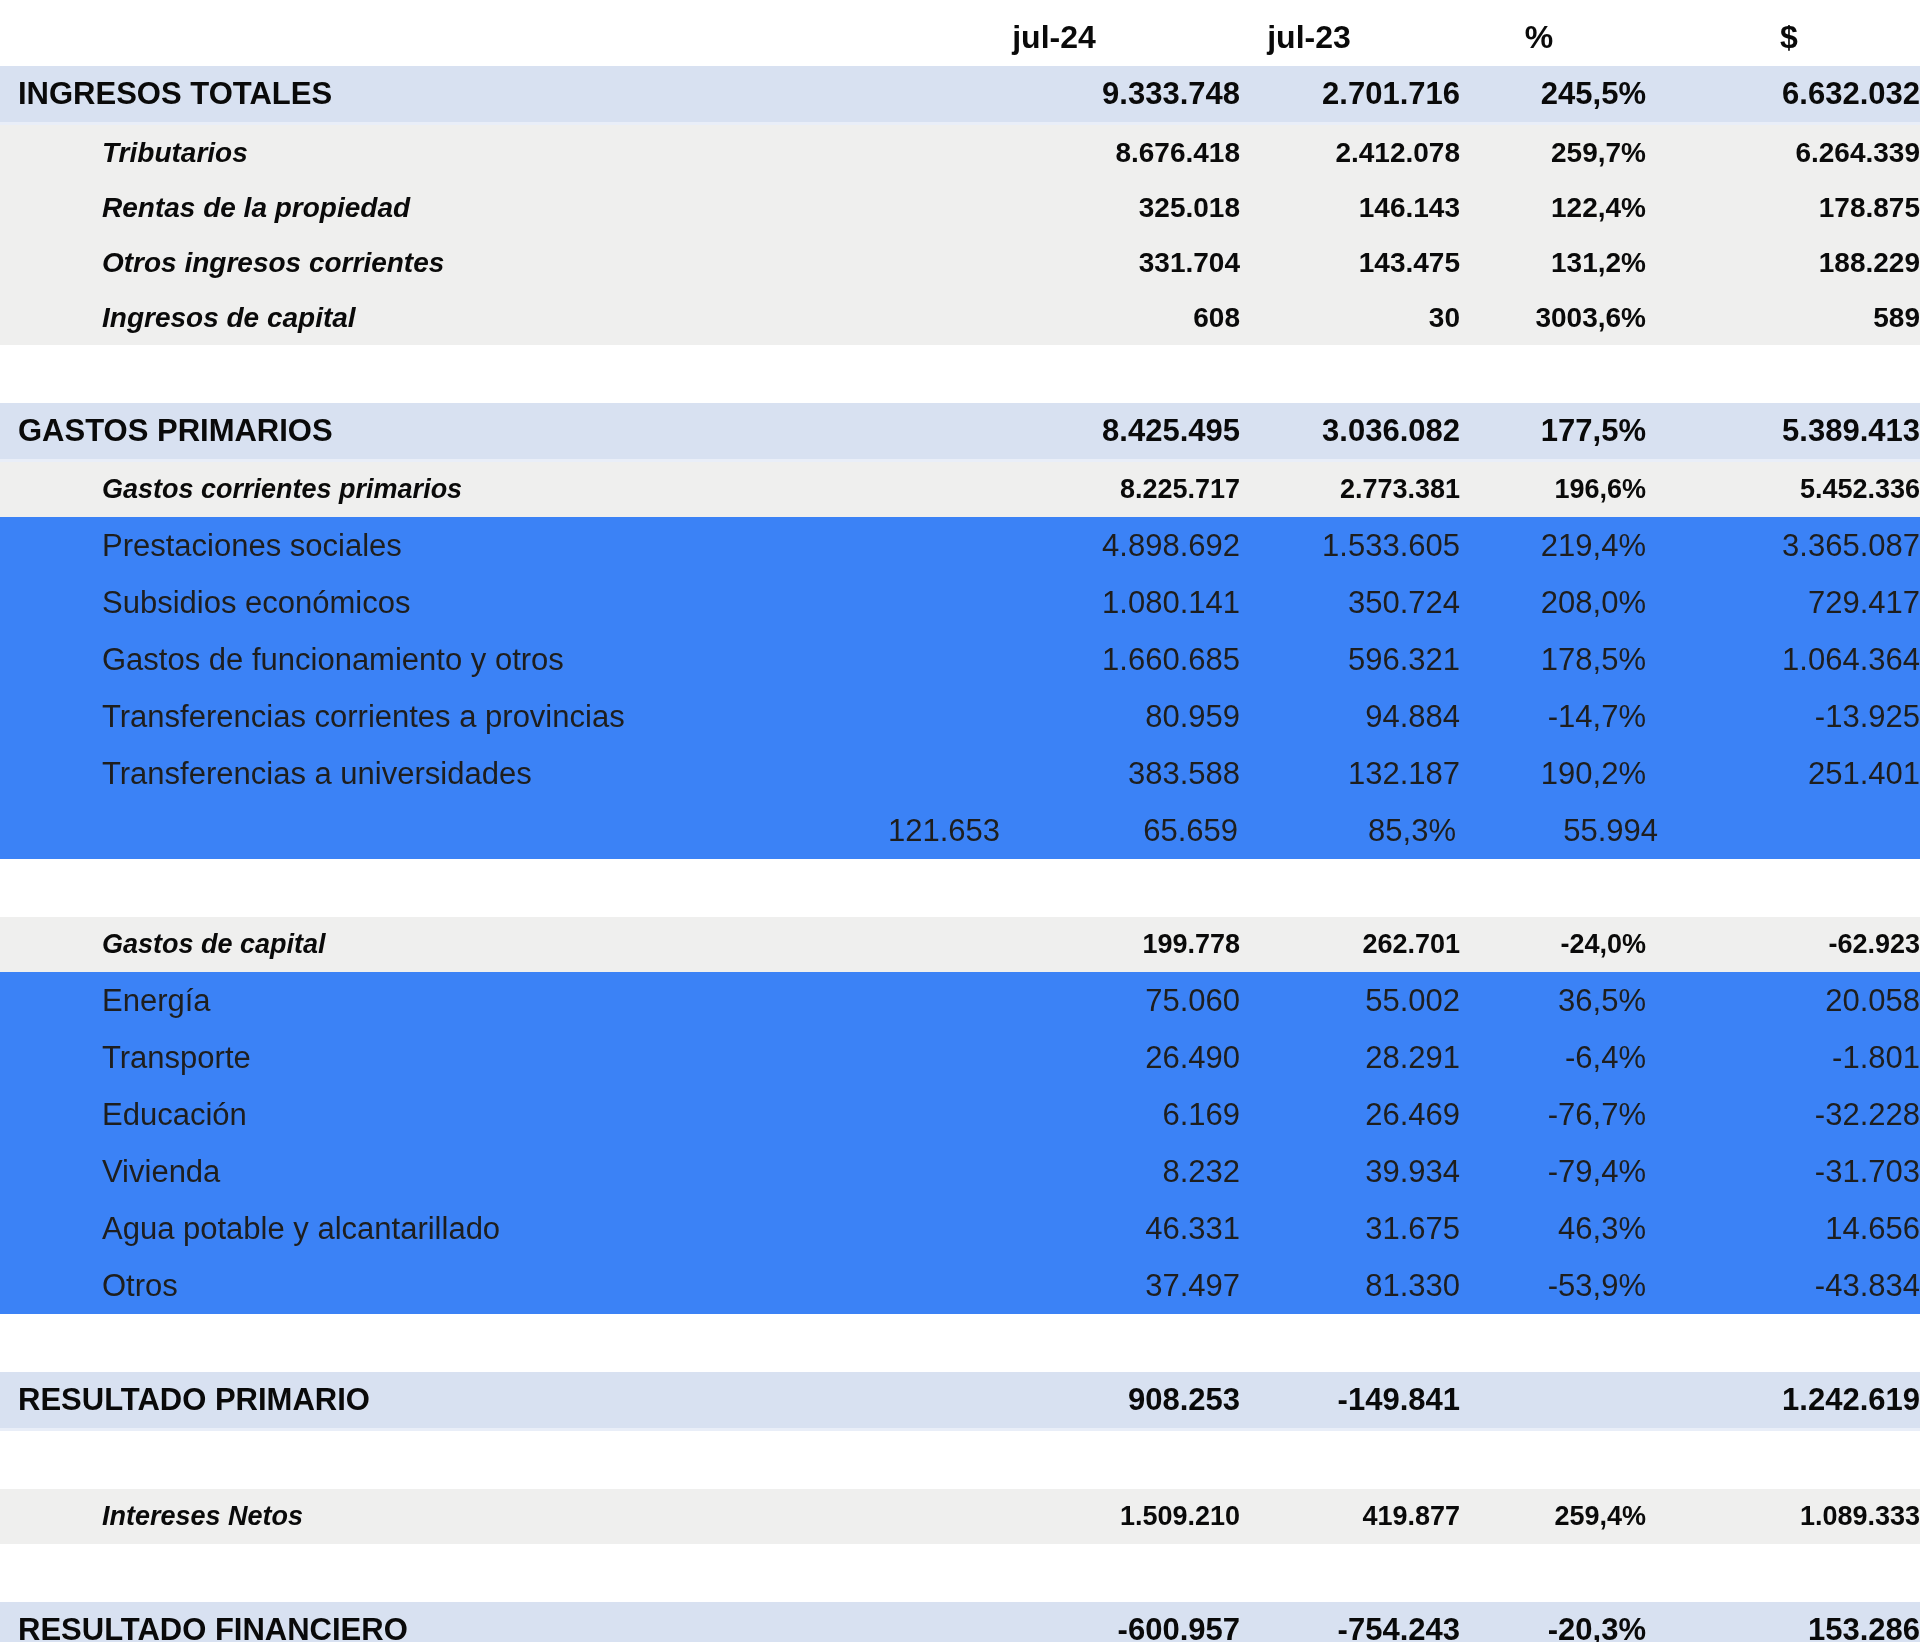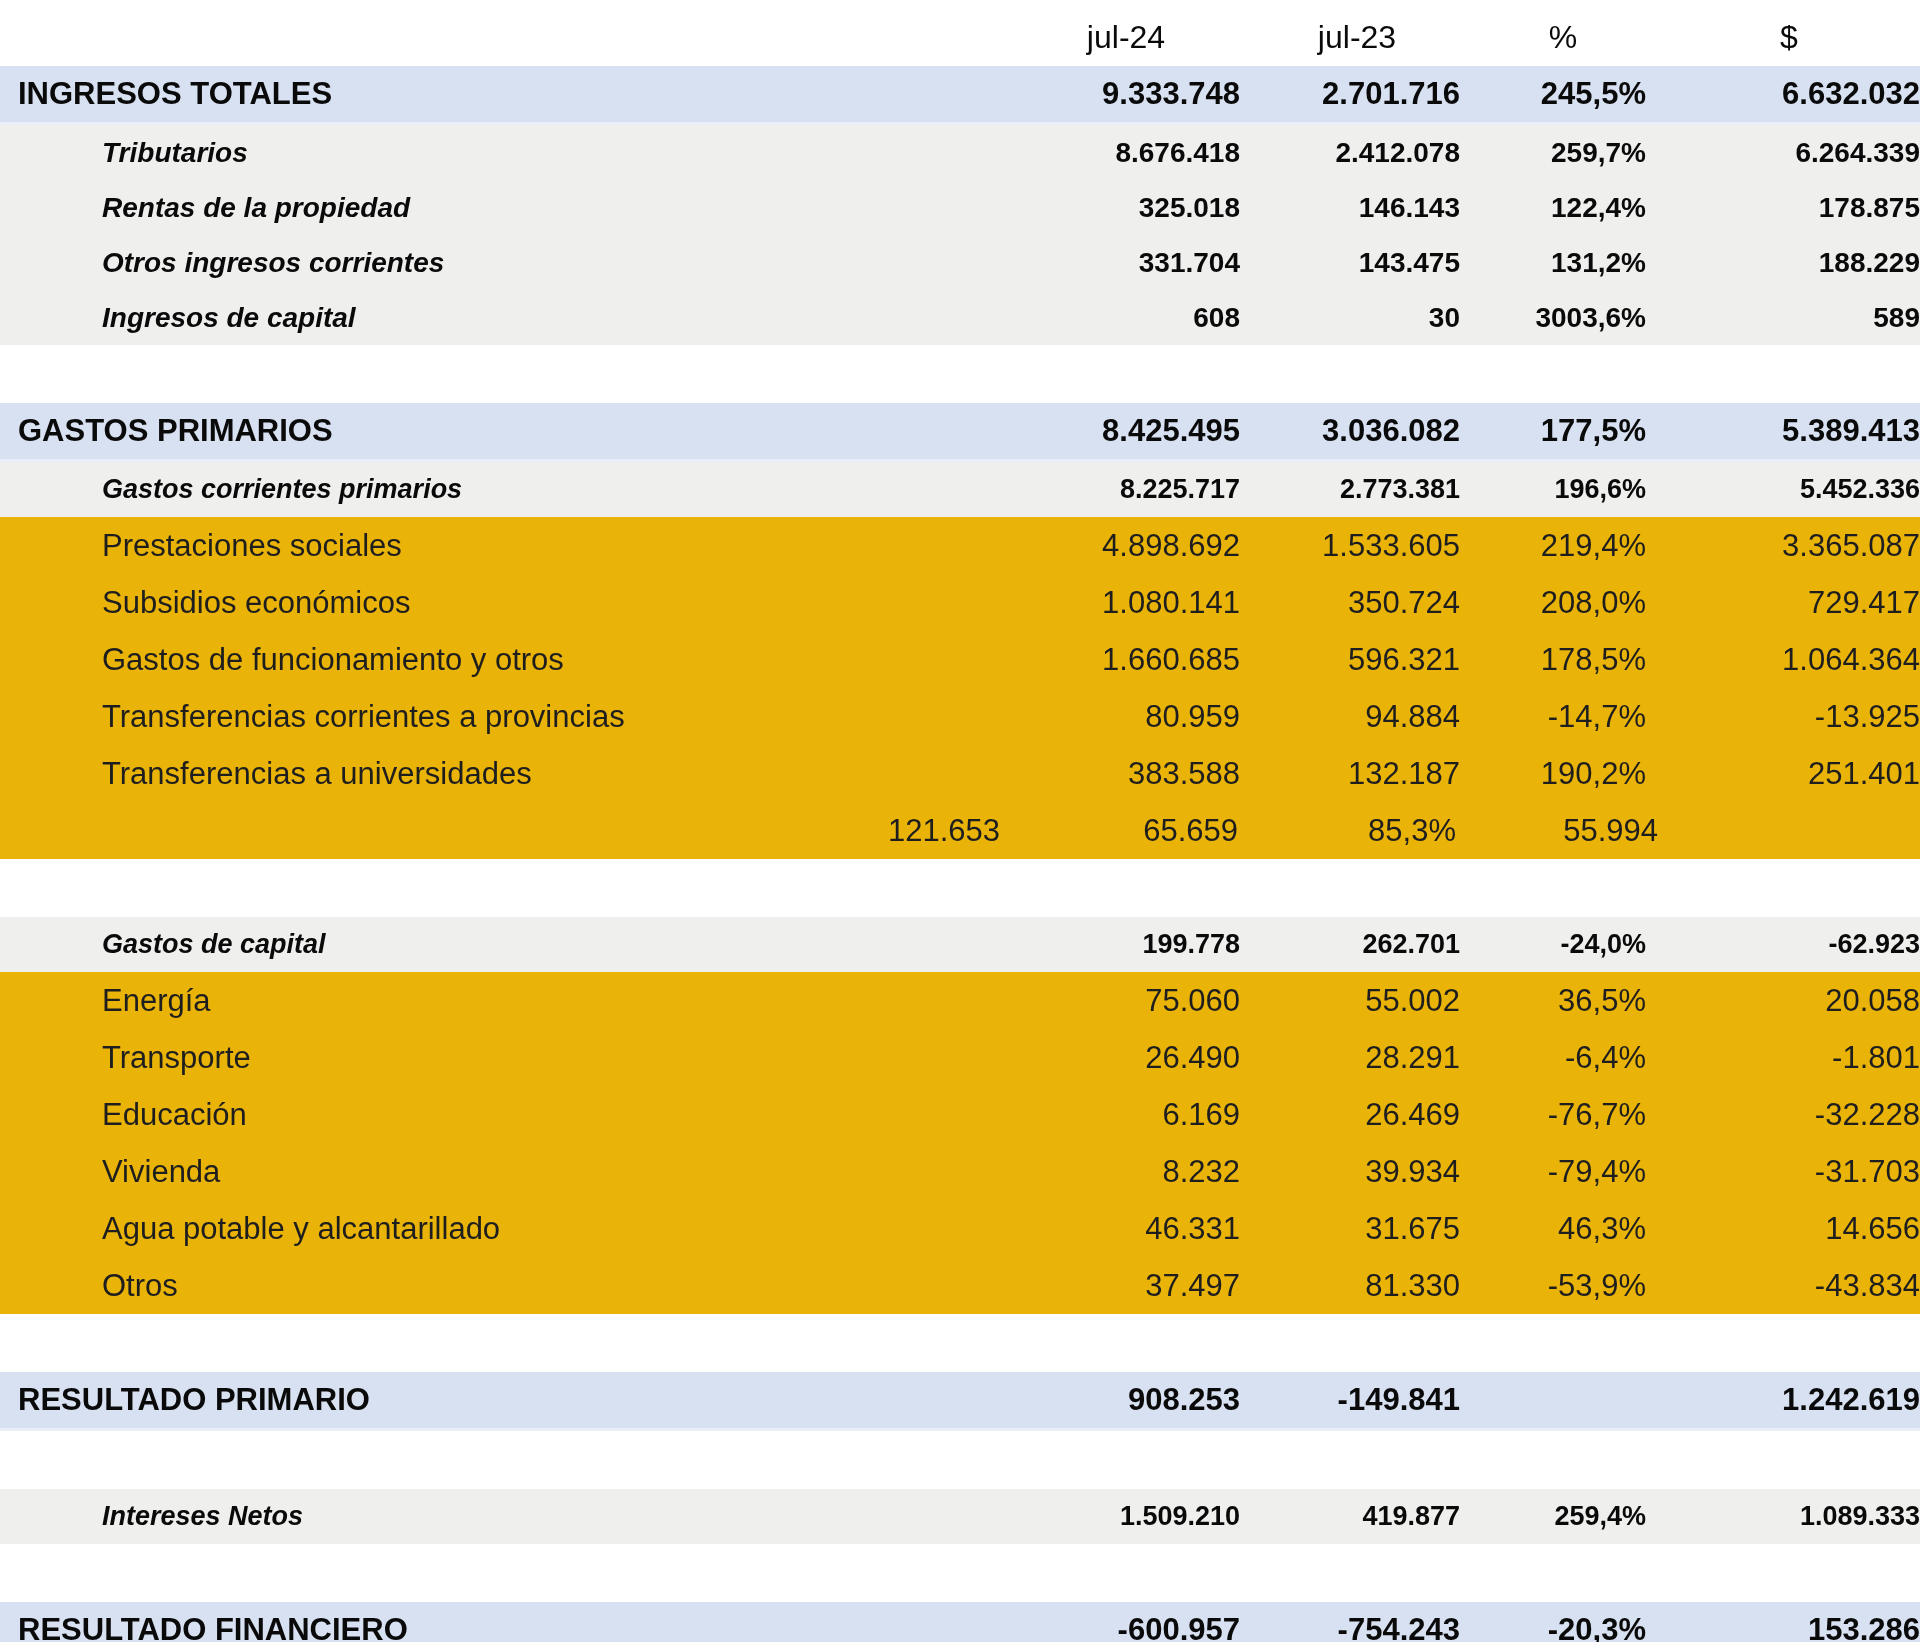--- a/index.html
+++ b/index.html
@@ -34,23 +34,24 @@
     overflow: hidden;
   }
   .c1 { padding-right: 6px; }
   .c2 { padding-right: 8px; }
   .c3 { padding-right: 12px; }
   .c4 { padding-right: 0; }
 
   
   .row.head {
     height: 66px;
-    font-weight: 400;
+    font-weight: 700;
     font-size: 32px;
     align-items: end;
+    gap: 24px;
   }
   .row.head .cell {
     text-align: center;
     padding: 0 0 10px 0;
   }
 
   
   .row.section {
     height: 56px;
     background: var(--section-bg, #d8e1f1);
@@ -65,21 +66,21 @@
     height: 55px;
     background: var(--subtotal-bg, #efefee);
     font-weight: 700;
     font-size: 27px;
   }
   .row.subtotal .cell.label { padding-left: 102px; font-style: italic; }
 
   
   .row.item {
     height: 57px;
-    background: #eab308;
+    background: #3b82f6;
     font-weight: 400;
     font-size: 31px;
   }
   .row.item .cell { color: #1e1e1e; }
   .row.item .cell.label { padding-left: 102px; }
 
   
   .row.blank { height: 58px; background: #ffffff; }
 
   

